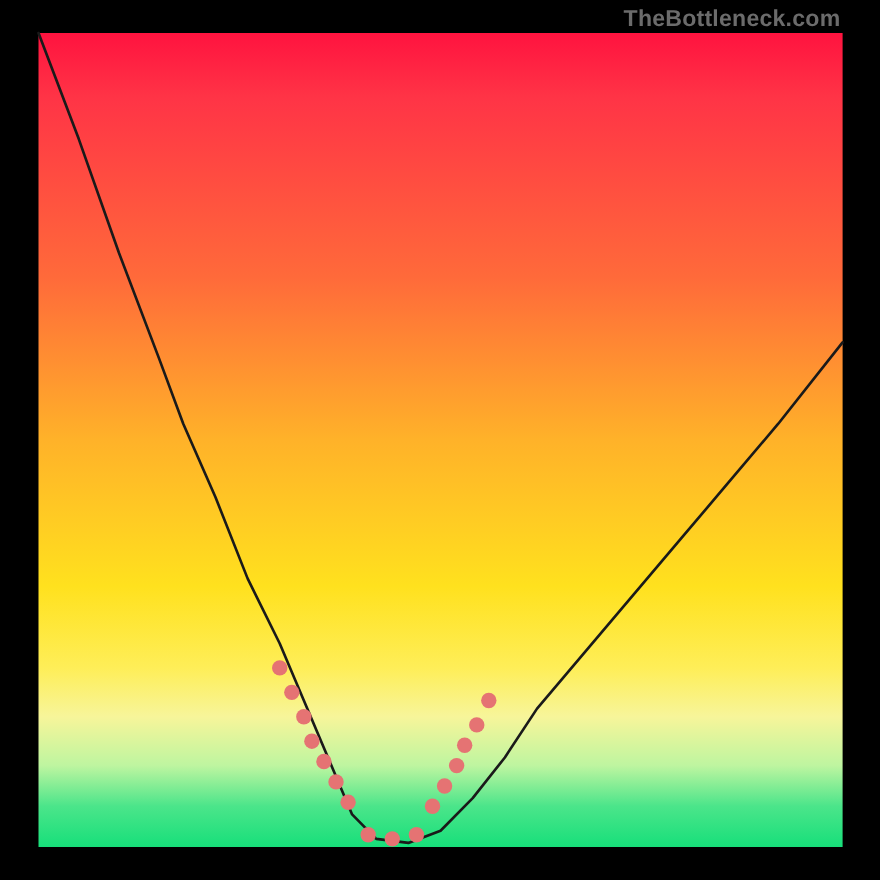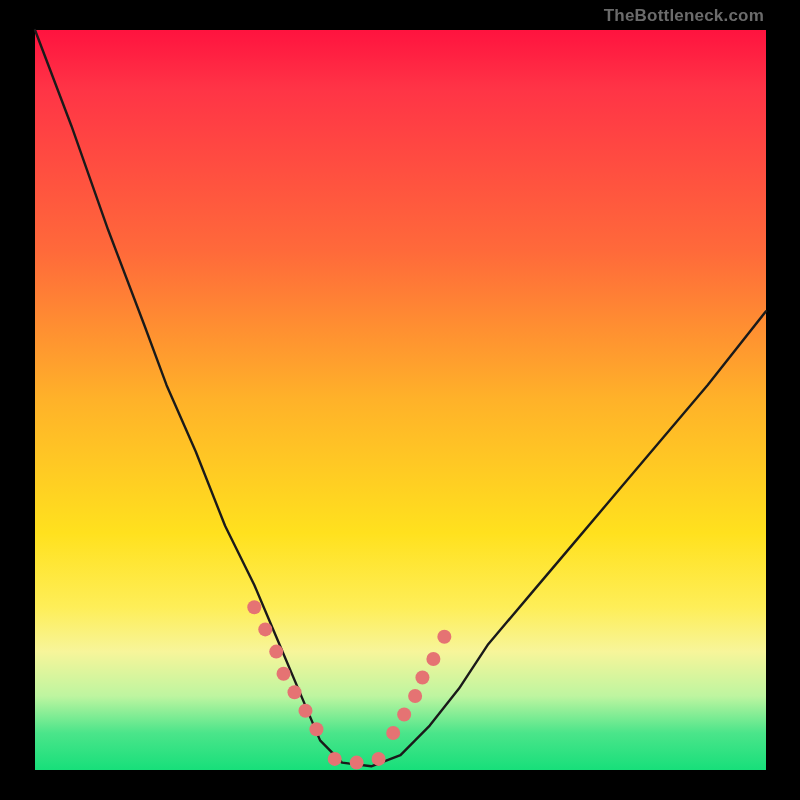--- a/index.html
+++ b/index.html
@@ -34,21 +34,21 @@
       #f7f59a 84%,
       #bef5a0 90%,
       #4be58a 95%,
       #17df7a 100%
     );
   }
   .watermark {
     position: absolute;
     right: 36px;
     top: 6px;
-    font-size: 17px;
+    font-size: 21px;
     letter-spacing: 0.2px;
     color: #6b6b6b;
     font-weight: 600;
     user-select: none;
   }
   svg.curve {
     position: absolute;
     left: 0; top: 0;
     width: 731px;
     height: 740px;

